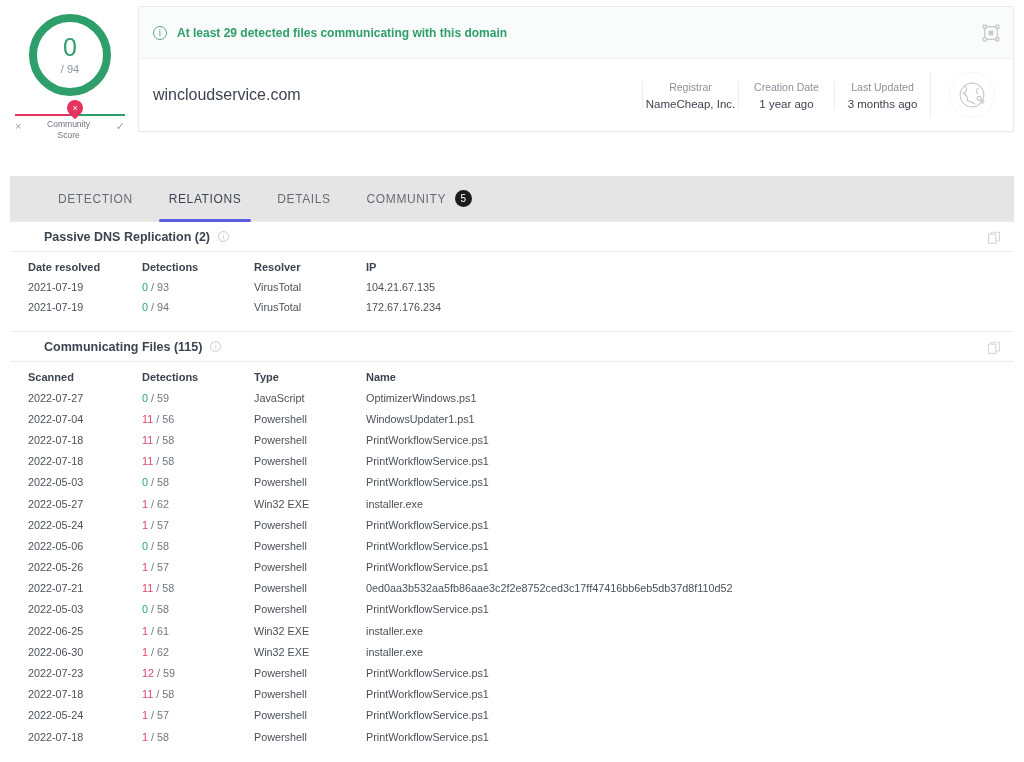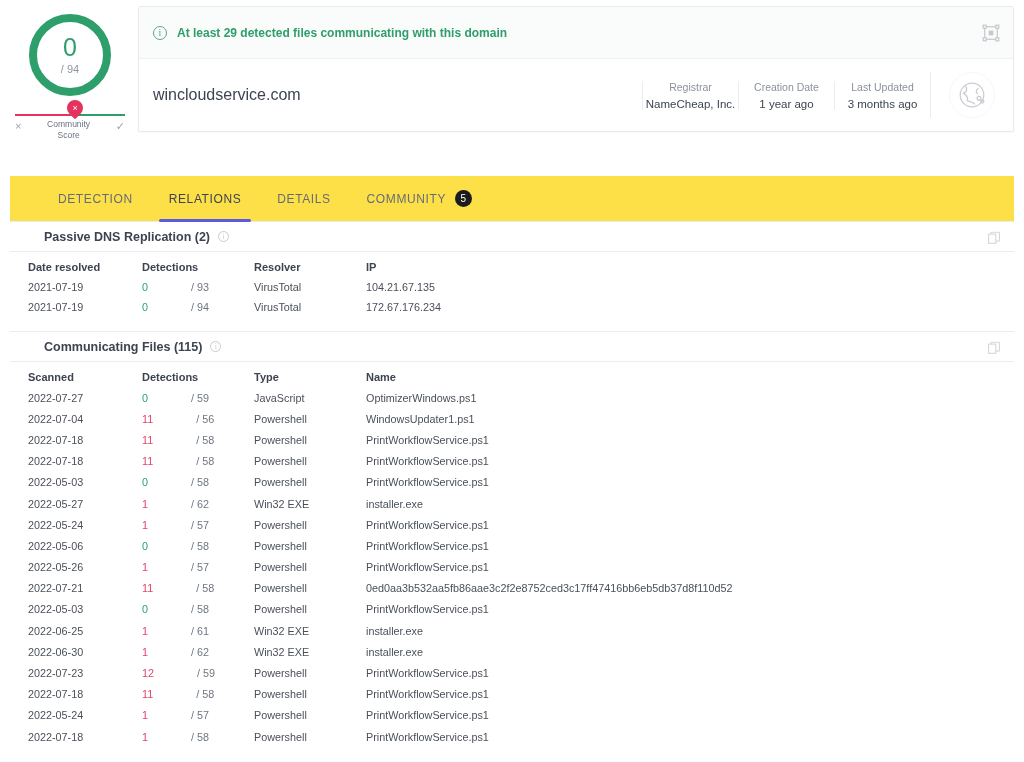--- a/index.html
+++ b/index.html
@@ -127,21 +127,21 @@
     width: 46px; height: 46px; border-radius: 50%;
     border: 1px solid #eceef0;
     display: flex; align-items: center; justify-content: center;
     opacity: .55;
   }
 
   
   .tabbar {
     margin: 16px 10px 0 10px;
     height: 46px;
-    background: #fde047;
+    background: #e5e5e5;
     border-bottom: 1px solid #e8eaed;
     display: flex; align-items: stretch;
     padding-left: 30px;
   }
   .tab {
     display: flex; align-items: center;
     padding: 0 18px;
     font-size: 12px; letter-spacing: .6px;
     color: #666c77;
     position: relative;
@@ -198,21 +198,21 @@
   .c-ip   { width: auto; }
 
   
   .f-scan { width: 114px; }
   .f-det  { width: 112px; }
   .f-type { width: 112px; }
   .f-name { width: auto; }
 
   .det-clean { color: #2ca46e; }
   .det-bad   { color: #e0456b; }
-  .det-total { color: #6f7681; margin-left: 40px; }
+  .det-total { color: #6f7681; }
 
   .dns-section { margin-bottom: 8px; }
   .sec-divider { height: 1px; background: #ececf0; margin: 0 10px; }
   .files-table td { padding: 4.6px 0; }
 </style>
 </head>
 <body>
 
 <div class="page">
 

